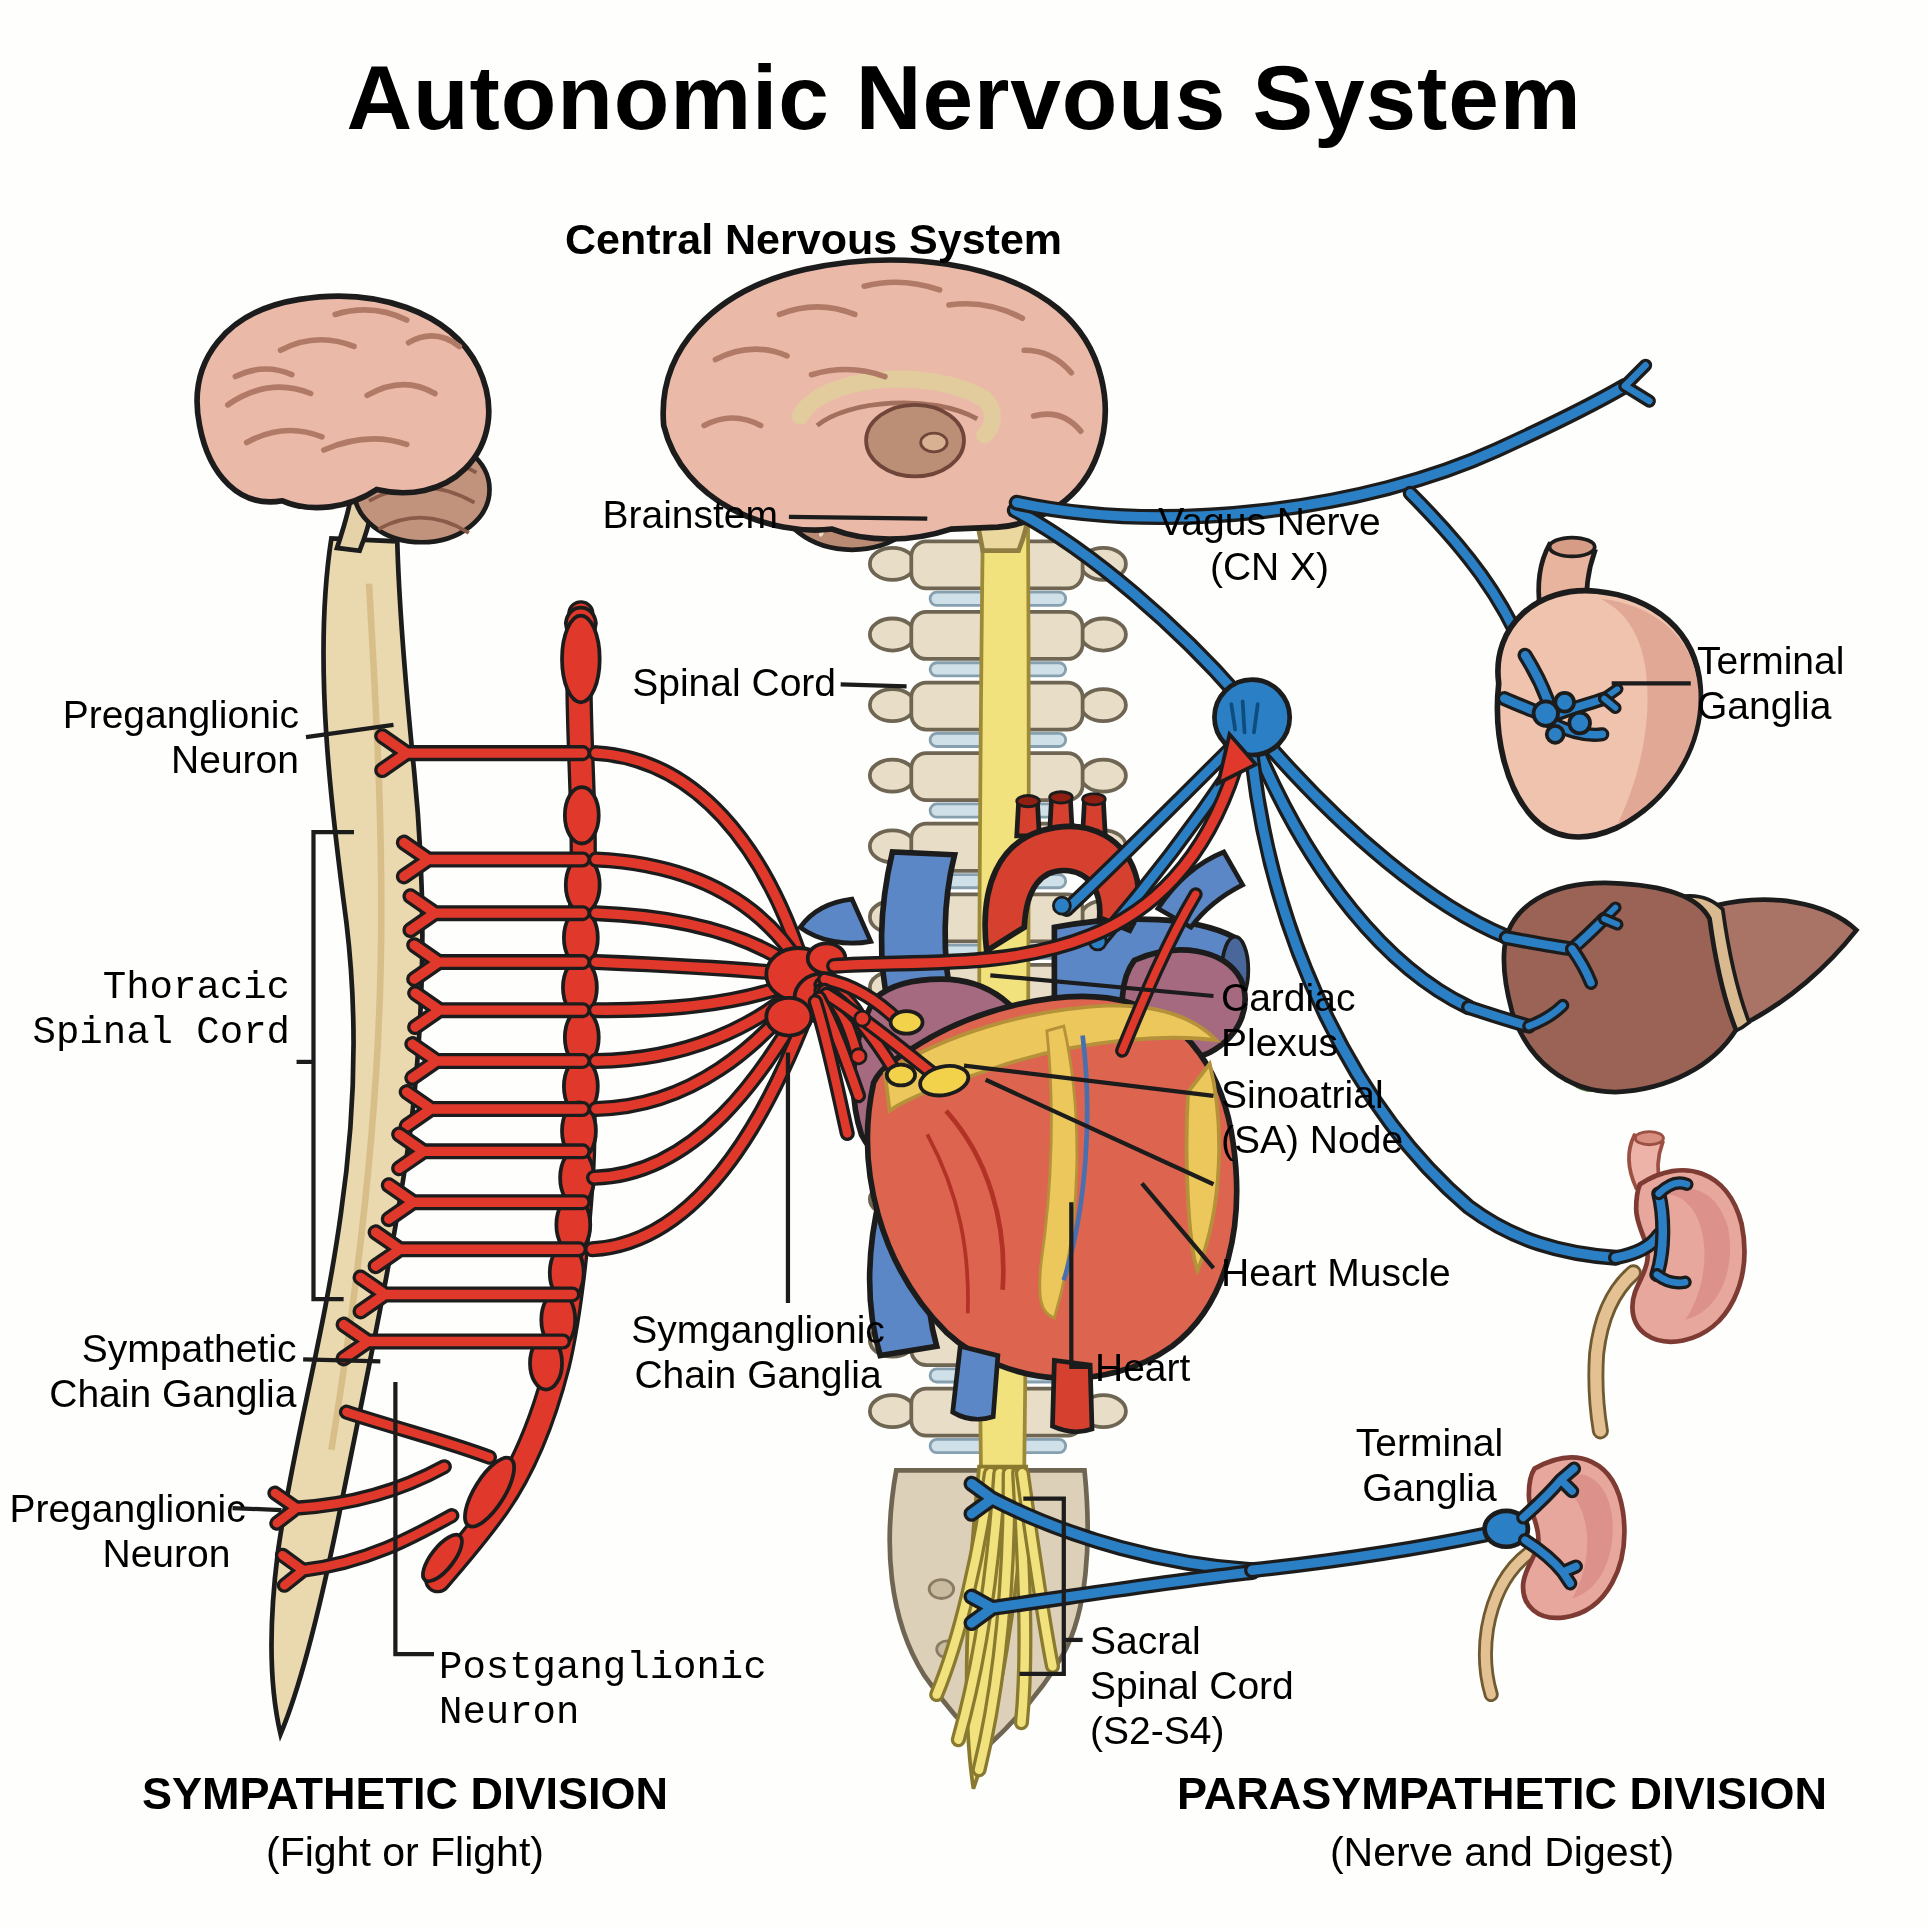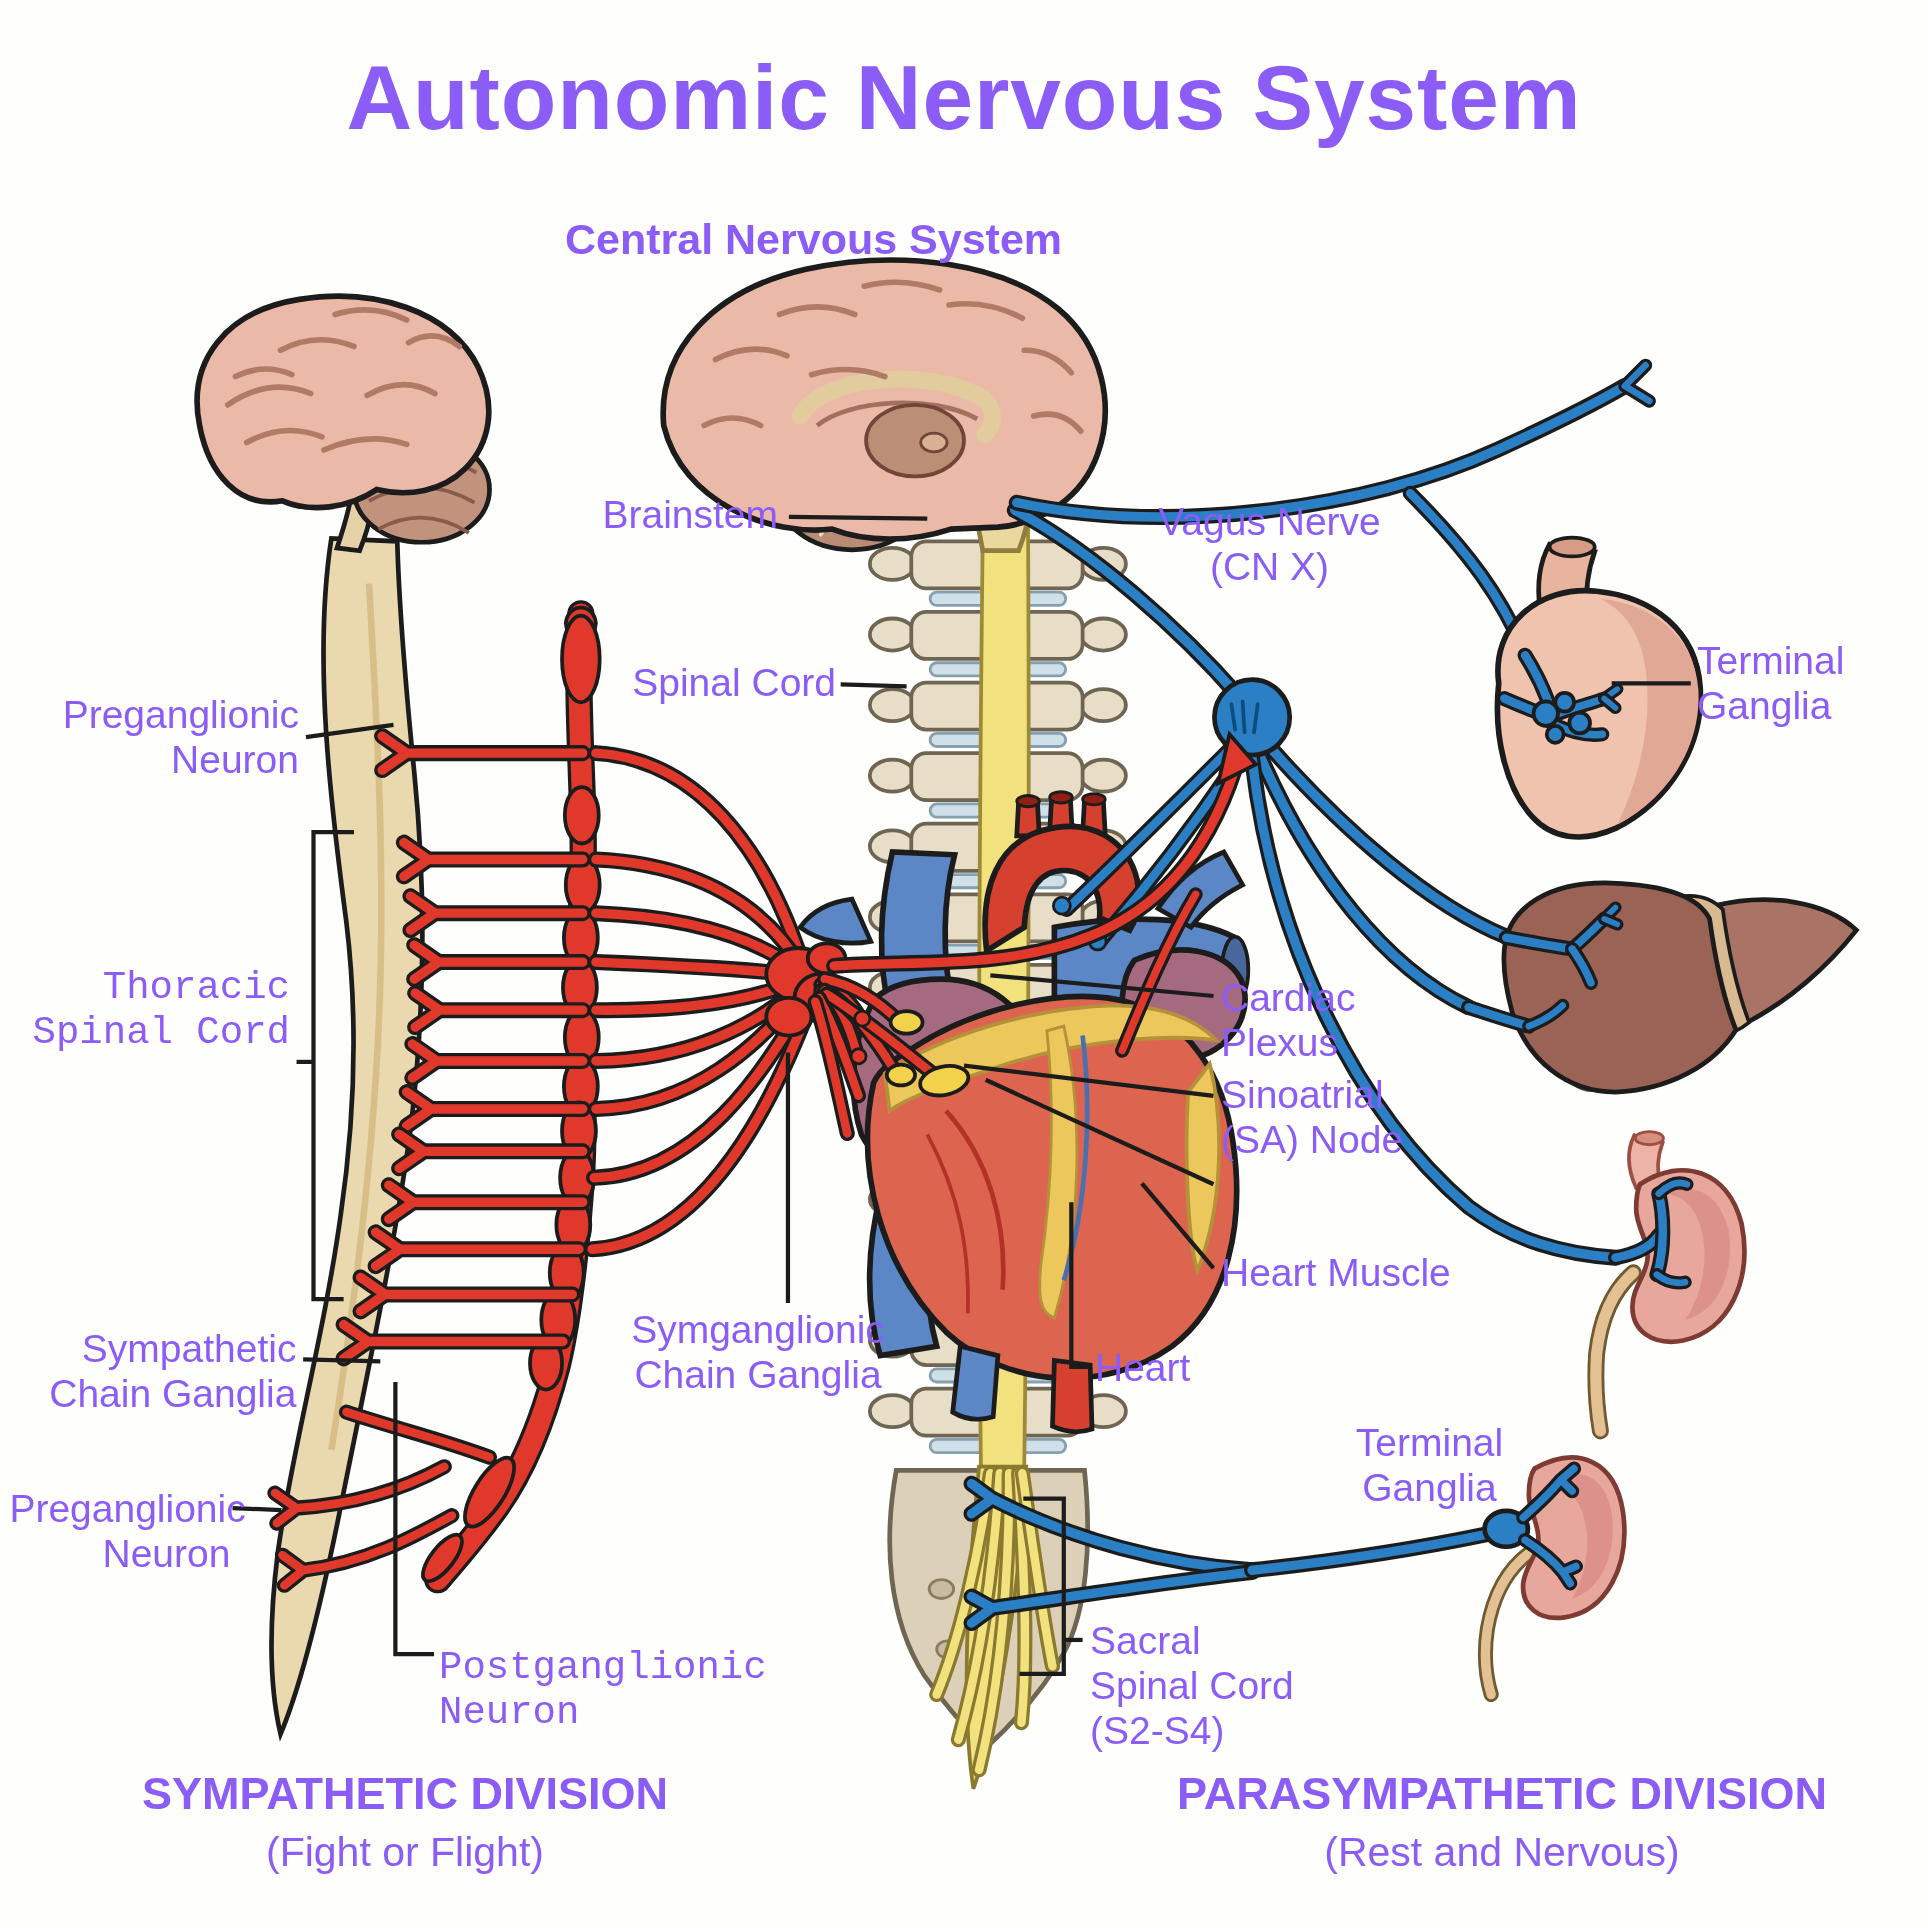--- a/index.html
+++ b/index.html
@@ -1,18 +1,18 @@
 <!DOCTYPE html>
 <html style="font-size:15px"><head>
 <meta charset="utf-8">
 <style>
   html,body{margin:0;padding:0;background:#ffffff;}
   .stage{position:relative;width:1928px;height:1928px;background:#fefefc;overflow:hidden;font-family:"Liberation Sans",sans-serif;}
   svg{position:absolute;left:0;top:0;}
-  .lbl{position:absolute;color:#8b5cf6;white-space:pre-line;line-height:1.16;font-size:39px;font-family:"Liberation Sans",sans-serif;}
+  .lbl{position:absolute;color:#000000;white-space:pre-line;line-height:1.16;font-size:39px;font-family:"Liberation Sans",sans-serif;}
   .b{font-weight:bold;}
   .r{text-align:right;}
   .c{text-align:center;}
   .title{font-size:91px;letter-spacing:0.9px;}
   .sub{font-size:43px;}
   .div-name{font-size:45px;}
   .div-tag{font-size:41px;}
 </style>
 </head>
 <body>
@@ -451,16 +451,16 @@
 <div class="lbl" style="left:1095px;top:1345px;width:188px;">Heart</div>
 <div class="lbl" style="left:1090px;top:1618px;width:311px;">Sacral
 Spinal Cord
 (S2-S4)</div>
 <div class="lbl c" style="left:1326px;top:1420px;width:207px;">Terminal
 Ganglia</div>
 
 <div class="lbl b c div-name" style="left:85px;top:1768px;width:640px;">SYMPATHETIC DIVISION</div>
 <div class="lbl c div-tag" style="left:85px;top:1829px;width:640px;">(Fight or Flight)</div>
 <div class="lbl b c div-name" style="left:1111px;top:1768px;width:782px;">PARASYMPATHETIC DIVISION</div>
-<div class="lbl c div-tag" style="left:1111px;top:1829px;width:782px;">(Rest and Nervous)</div>
+<div class="lbl c div-tag" style="left:1111px;top:1829px;width:782px;">(Nerve and Digest)</div>
 
 </div>
 
 
 </body></html>

